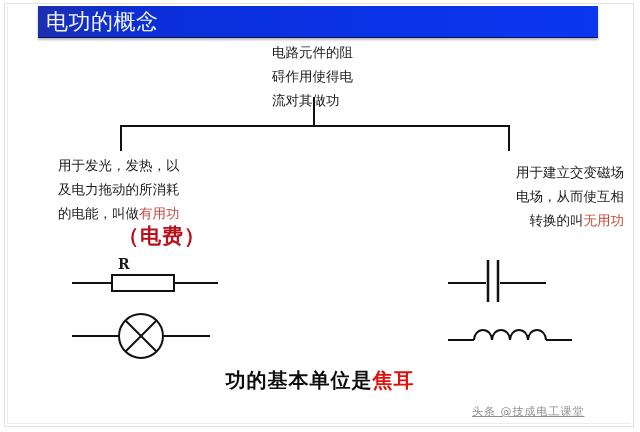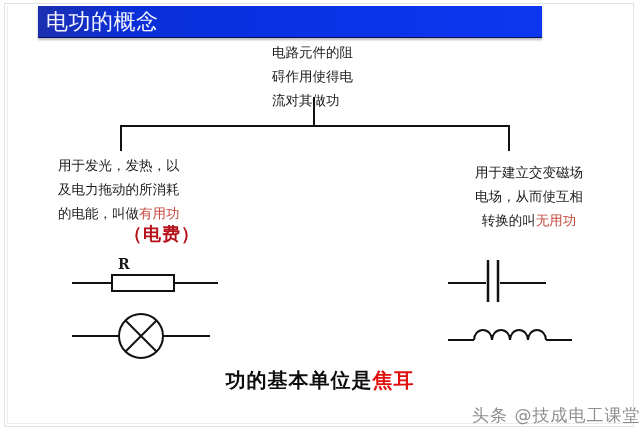--- a/index.html
+++ b/index.html
@@ -36,21 +36,21 @@
     border-bottom: 1px solid #ececec;
     box-sizing: border-box;
     pointer-events: none;
   }
 
   
   .banner {
     position: absolute;
     left: 38px;
     top: 6px;
-    width: 504px;
+    width: 560px;
     height: 31px;
     background: linear-gradient(to right, #1c2fb0 0%, #0a2fd8 18%, #0a31e2 45%, #0b34ea 72%, #0d36f0 100%);
     box-shadow: 0 2px 2px rgba(0,0,0,0.28);
     border-bottom: 1px solid #05115e;
   }
   .banner-title {
     position: absolute;
     left: 8px;
     top: 2px;
     font-size: 22px;
@@ -77,30 +77,30 @@
   .left-text {
     left: 58px;
     top: 153px;
     width: 200px;
     text-align: left;
   }
   .right-text {
     left: 434px;
     top: 160px;
     width: 190px;
-    text-align: center;
+    text-align: right;
   }
   .red-soft { color: #c44b3e; }
   .fee {
     position: absolute;
     left: 72px;
     top: 222px;
     width: 180px;
     text-align: center;
-    font-size: 18px;
+    font-size: 21px;
     font-weight: bold;
     color: #b5121b;
     letter-spacing: 1px;
   }
 
   
   .line {
     position: absolute;
     background: #111111;
   }
@@ -139,24 +139,25 @@
     letter-spacing: 1px;
     white-space: nowrap;
   }
   .bottom-heading .hl { color: #e0110c; }
 
   
   .watermark {
     position: absolute;
     left: 472px;
     top: 404px;
-    font-size: 17px;
+    font-size: 11px;
     color: #8f8f8f;
     letter-spacing: 1px;
     white-space: nowrap;
+    text-decoration: underline;
   }
 </style>
 </head>
 <body>
 
 <div id="slide">
 
   <div class="frame"></div>
   <div class="frame2"></div>
 

